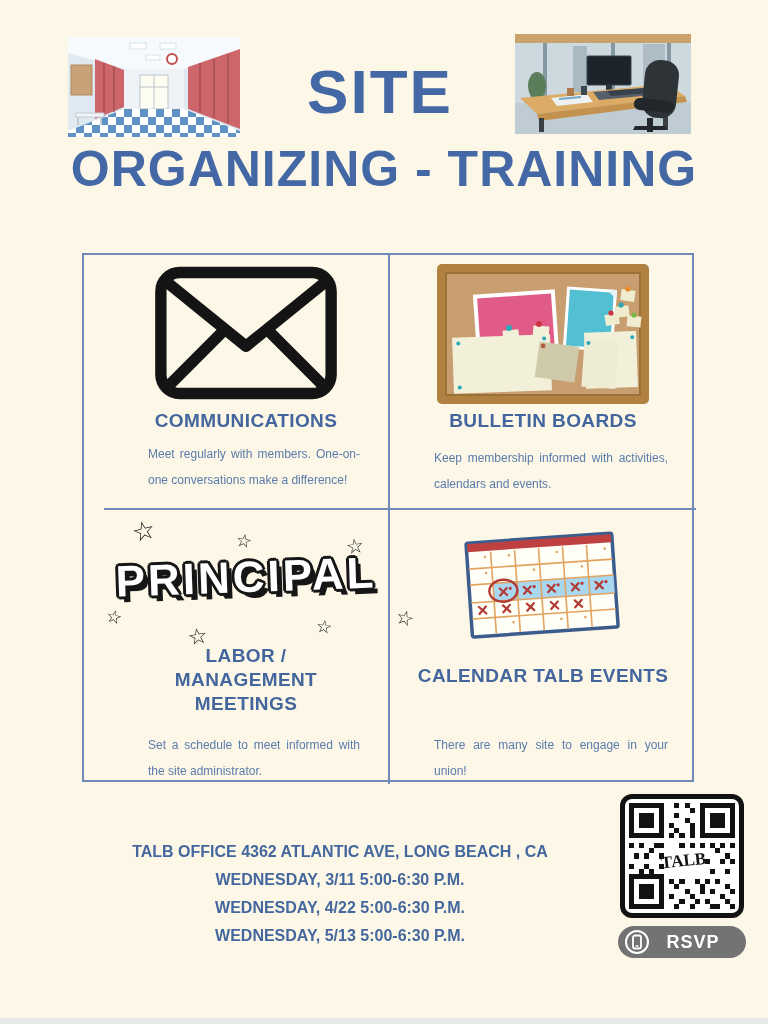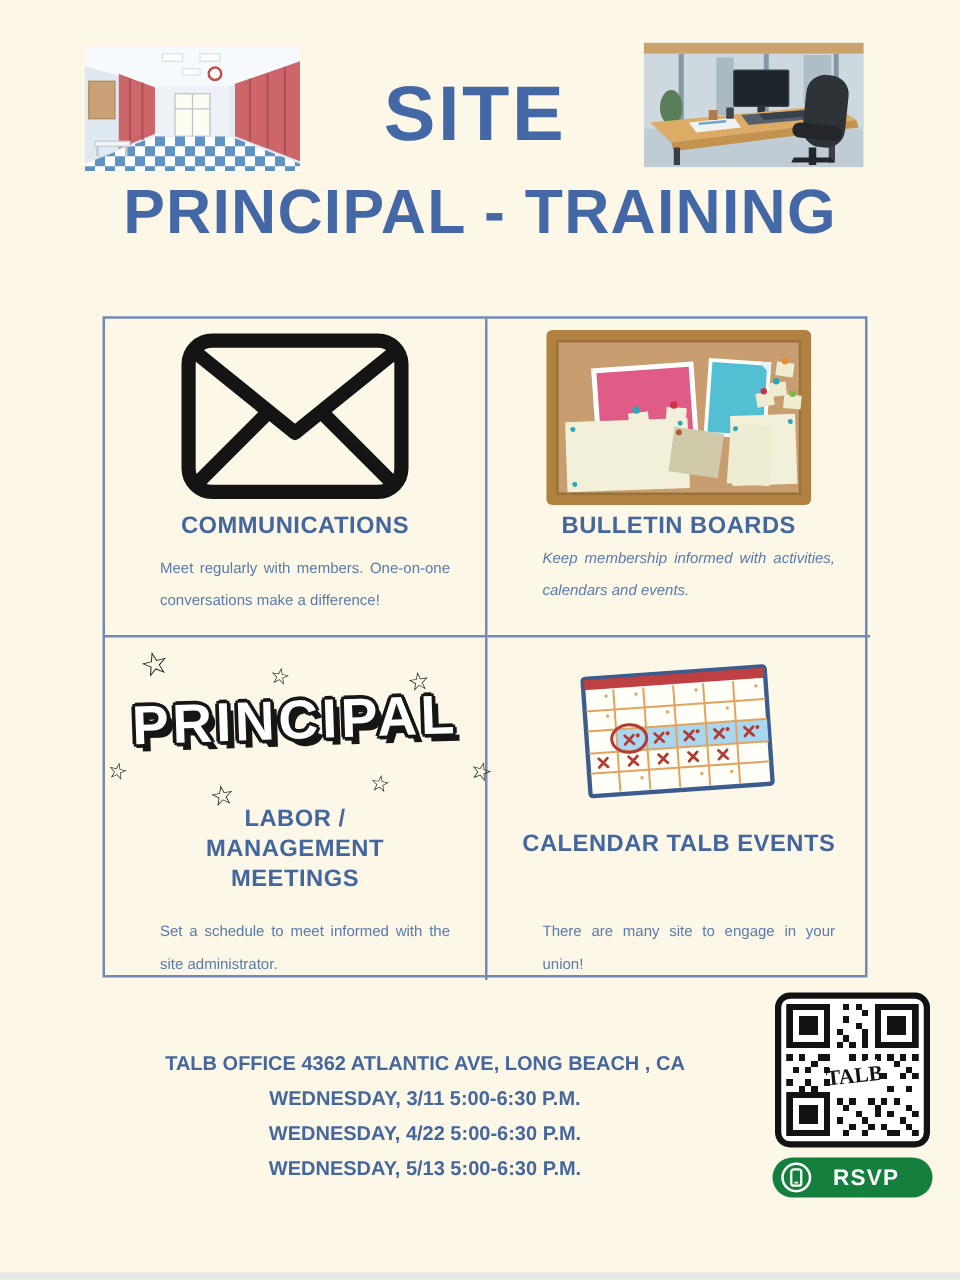--- a/index.html
+++ b/index.html
@@ -24,21 +24,21 @@
     color:#4468a6; letter-spacing:1px;
   }
   
   .grid {
     position:absolute; left:82px; top:253px; width:612px; height:529px;
     display:grid; grid-template-columns:306px 306px; grid-template-rows:255px 274px;
     border:2px solid #7089b8;
   }
   .cell { position:relative; display:flex; flex-direction:column; align-items:center; }
   .cell-tl, .cell-tr { border-bottom:2px solid #7089b8; }
-  .cell-tl, .cell-bl { border-right:2px solid #7089b8; }
+  .cell-tl, .cell-bl { border-right:2px solid #7089b8;margin-left:20px; }
   .cell-art { display:flex; align-items:center; justify-content:center; }
   .cell-heading {
     text-align:center; font-size:19px; font-weight:bold; color:#44669e;
     letter-spacing:0.4px; line-height:24px; padding:0 20px;
   }
   .cell-body {
     font-size:12px; color:#5a7bad; line-height:26px;
     text-align:justify; text-align-last:left;
     padding:0 28px 0 44px; width:100%;
   }
@@ -67,21 +67,21 @@
     text-align:center; color:#44679e; font-weight:bold;
     font-size:16px; line-height:28px;
   }
   .qr-box {
     position:absolute; left:620px; top:794px; width:124px; height:124px;
     background:#ffffff; border:5px solid #121212; border-radius:12px;
     display:flex; align-items:center; justify-content:center;
   }
   .rsvp-pill {
     position:absolute; left:618px; top:926px; width:128px; height:32px;
-    background:#15803d; border-radius:999px;
+    background:#737373; border-radius:999px;
     display:flex; align-items:center; padding-left:6px; cursor:pointer;
   }
   .rsvp-label {
     color:#ffffff; font-size:18px; font-weight:bold; letter-spacing:1px;
     flex:1; text-align:center; padding-right:10px;
   }
 </style>
 </head>
 <body>
 
@@ -151,21 +151,21 @@
       <rect x="148" y="66" width="5" height="30" fill="#3a3f44"></rect>
       <g transform="rotate(6 145 60)">
         <rect x="128" y="26" width="34" height="58" rx="15" fill="#2e3338"></rect>
         <rect x="120" y="66" width="40" height="12" rx="6" fill="#23272c"></rect>
       </g>
       <rect x="132" y="84" width="6" height="14" fill="#23272c"></rect>
       <polygon points="118,96 152,96 150,92 120,92" fill="#23272c"></polygon>
     </svg>
   </div>
 
-  <div class="subtitle">PRINCIPAL - TRAINING</div>
+  <div class="subtitle">ORGANIZING - TRAINING</div>
 
   <div class="grid">
 
     <div class="cell cell-tl">
       <div class="cell-art" style="height:152px; margin-top:2px;">
         <svg width="190" height="140" viewBox="0 0 200 148">
           <rect x="10" y="10" width="180" height="128" rx="20" fill="none" stroke="#141414" stroke-width="12"></rect>
           <path d="M16 20 L100 88 L184 20" fill="none" stroke="#141414" stroke-width="12" stroke-linecap="round" stroke-linejoin="round"></path>
           <path d="M18 130 L76 72" stroke="#141414" stroke-width="12" stroke-linecap="round"></path>
           <path d="M182 130 L124 72" stroke="#141414" stroke-width="12" stroke-linecap="round"></path>
@@ -218,21 +218,21 @@
             <rect x="148" y="68" width="52" height="56" fill="#f3f0da"></rect>
             <circle cx="196" cy="74" r="2" fill="#2aa8b8"></circle>
           </g>
           <g transform="rotate(4 166 100)">
             <rect x="146" y="76" width="34" height="48" fill="#efecd4"></rect>
             <circle cx="150" cy="80" r="2" fill="#2aa8b8"></circle>
           </g>
         </svg>
       </div>
       <div class="cell-heading">BULLETIN BOARDS</div>
-      <div class="cell-body" style="font-style:italic;">Keep membership informed with activities, calendars and events.</div>
+      <div class="cell-body" style="margin-top:12px;">Keep membership informed with activities, calendars and events.</div>
     </div>
 
     <div class="cell cell-bl">
       <div class="doodle-wrap">
         <span class="star star1">☆</span>
         <span class="star star2">☆</span>
         <span class="star star3">☆</span>
         <span class="star star4">☆</span>
         <span class="star star5">☆</span>
         <span class="star star6">☆</span>

